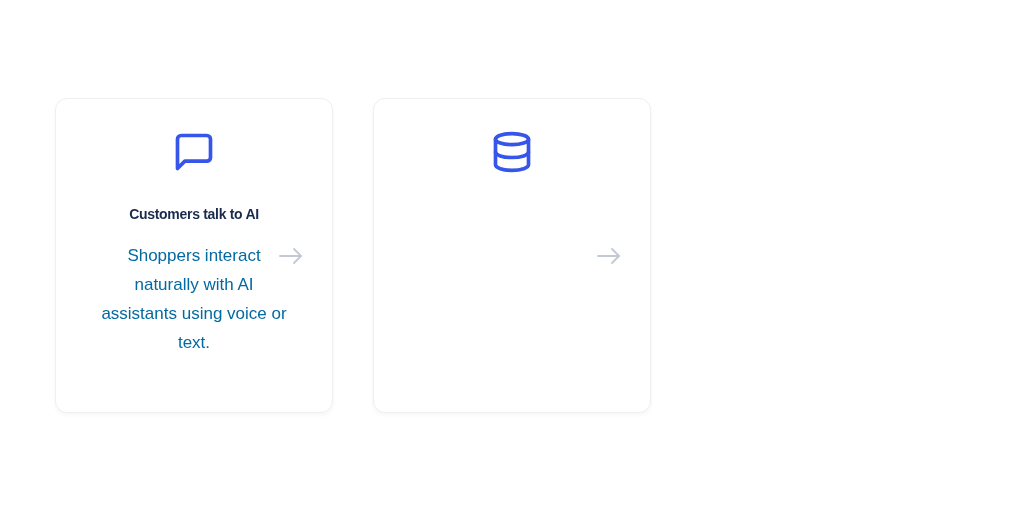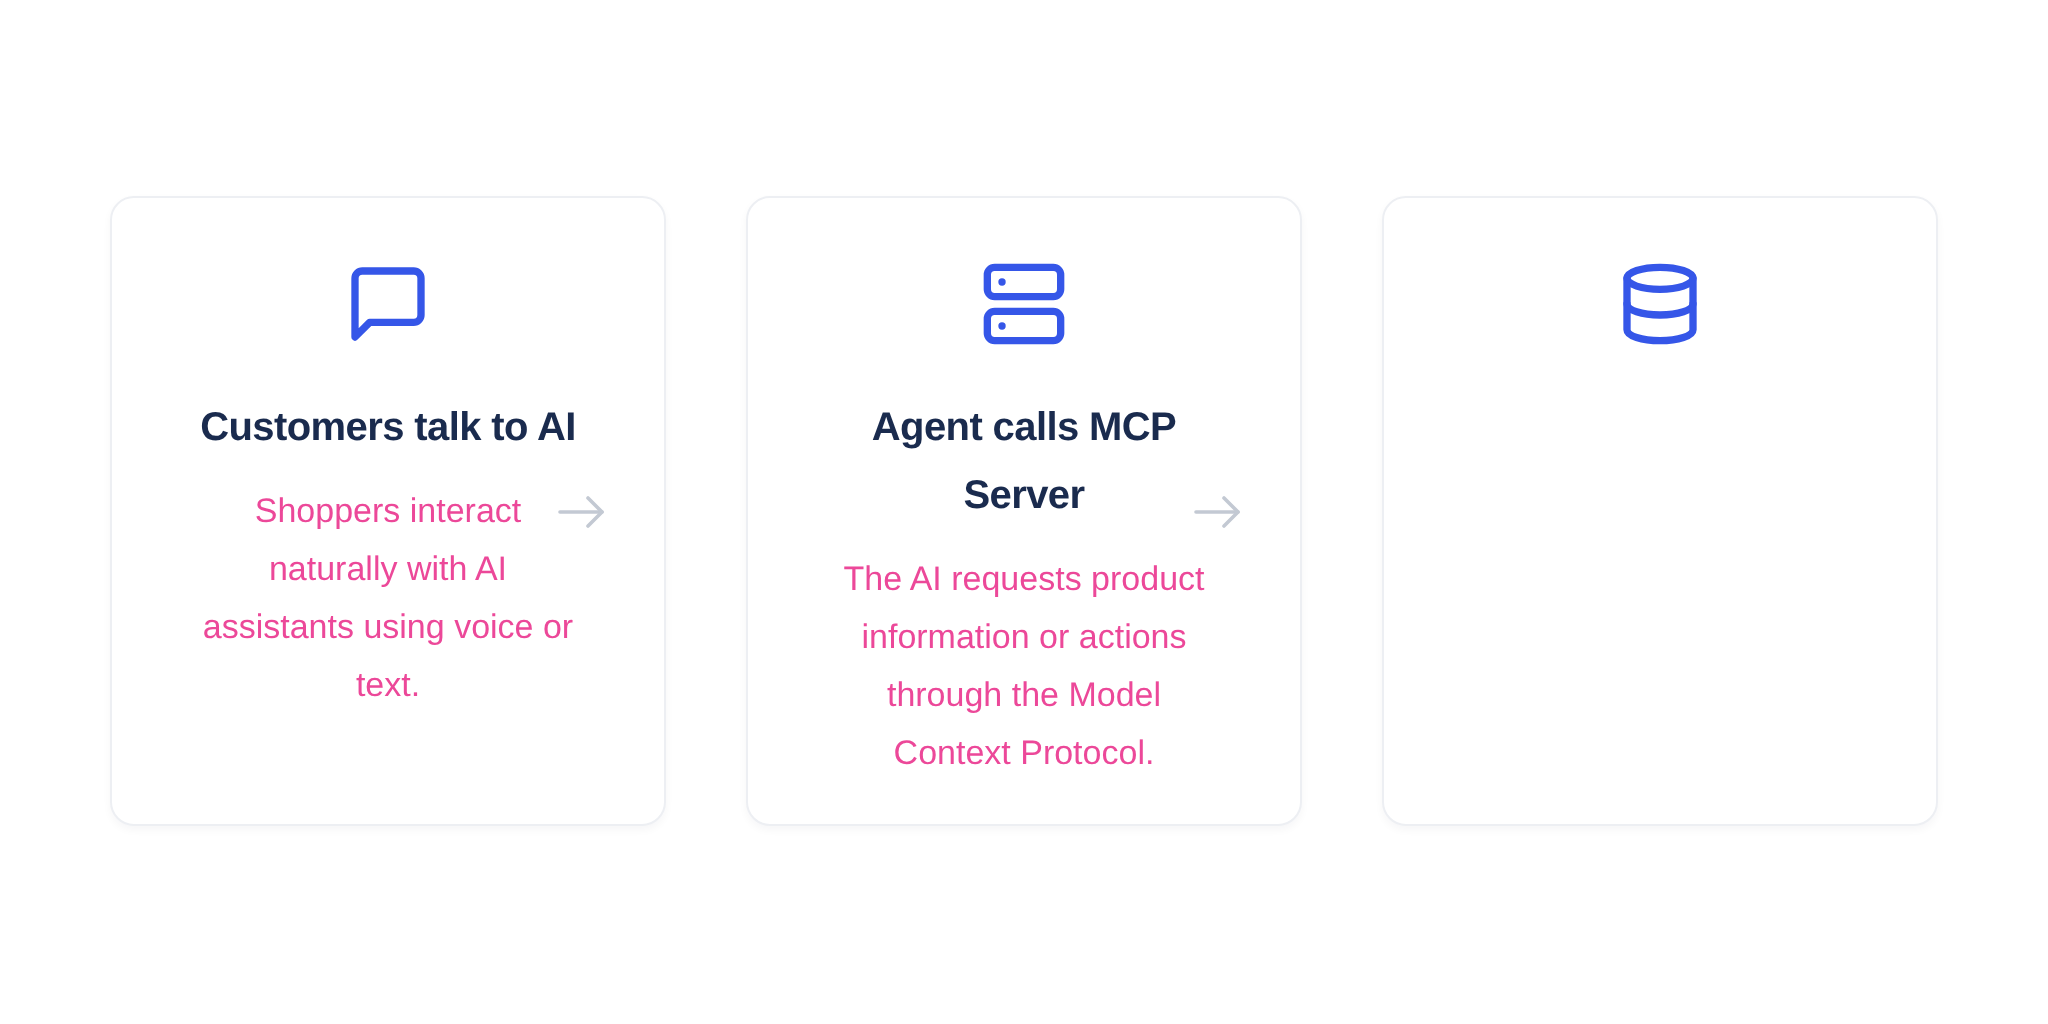--- a/index.html
+++ b/index.html
@@ -44,32 +44,32 @@
     width: 44px;
     height: 44px;
     stroke: #3556e8;
     stroke-width: 2;
     stroke-linecap: round;
     stroke-linejoin: round;
     fill: none;
   }
   .card-title {
     margin-top: 22px;
-    font-size: 20px;
+    font-size: 14px;
     line-height: 34px;
     font-weight: 700;
     letter-spacing: -0.3px;
     color: #1a2b4e;
     white-space: pre-line;
   }
   .card-desc {
     margin-top: 10px;
     font-size: 17px;
     line-height: 29px;
-    color: #ec4899;
+    color: #0369a1;
     white-space: pre-line;
   }
   .flow-arrow {
     position: absolute;
     top: 244px;
     width: 28px;
     height: 24px;
   }
   .flow-arrow svg {
     width: 28px;
@@ -96,36 +96,20 @@
           <path d="M21 15a2 2 0 0 1-2 2H7l-4 4V5a2 2 0 0 1 2-2h14a2 2 0 0 1 2 2z"></path>
         </svg>
       </div>
       <div class="card-title">Customers talk to AI</div>
       <div class="card-desc">Shoppers interact
 naturally with AI
 assistants using voice or
 text.</div>
     </div>
 
-    <div class="flow-card">
-      <div class="icon-wrap">
-        <svg viewBox="0 0 24 24">
-          <rect x="2" y="2" width="20" height="8" rx="2" ry="2"></rect>
-          <rect x="2" y="14" width="20" height="8" rx="2" ry="2"></rect>
-          <line x1="6" y1="6" x2="6.01" y2="6"></line>
-          <line x1="6" y1="18" x2="6.01" y2="18"></line>
-        </svg>
-      </div>
-      <div class="card-title">Agent calls MCP
-Server</div>
-      <div class="card-desc">The AI requests product
-information or actions
-through the Model
-Context Protocol.</div>
-    </div>
 
     <div class="flow-card">
       <div class="icon-wrap">
         <svg viewBox="0 0 24 24">
           <ellipse cx="12" cy="5" rx="9" ry="3"></ellipse>
           <path d="M21 12c0 1.66-4 3-9 3s-9-1.34-9-3"></path>
           <path d="M3 5v14c0 1.66 4 3 9 3s9-1.34 9-3V5"></path>
         </svg>
       </div>
     </div>

